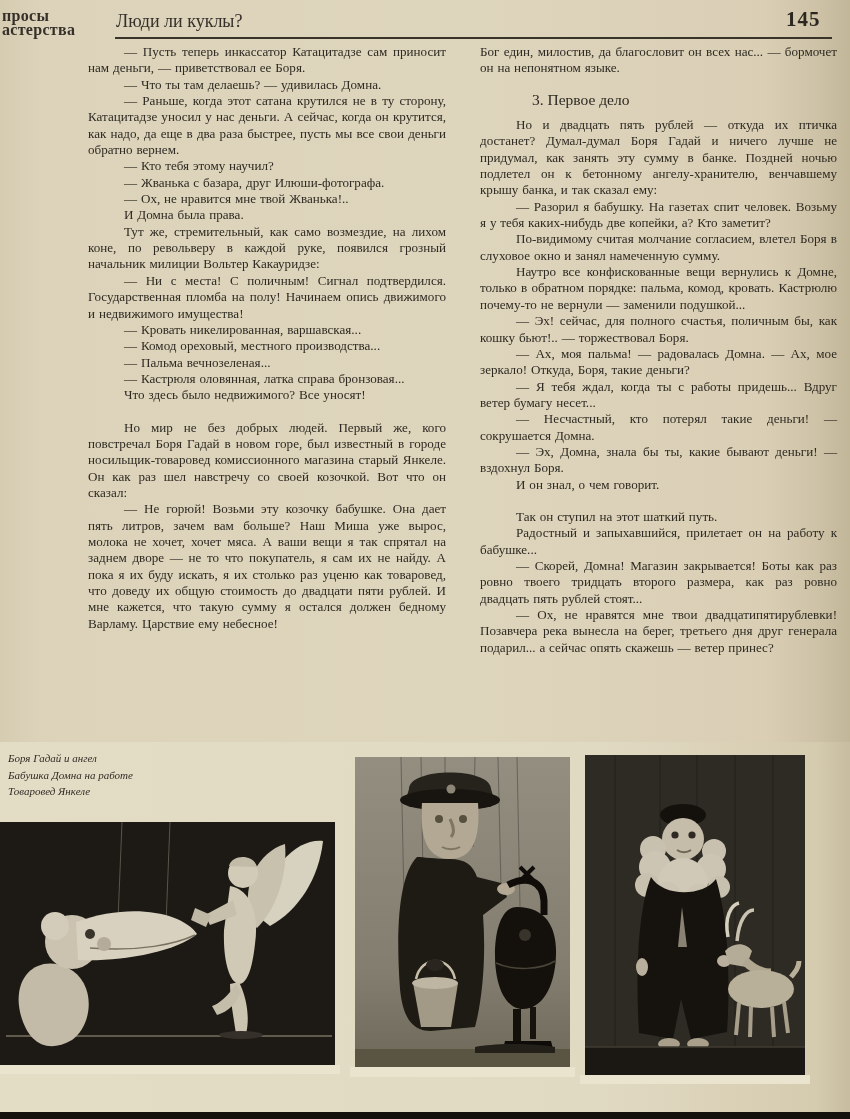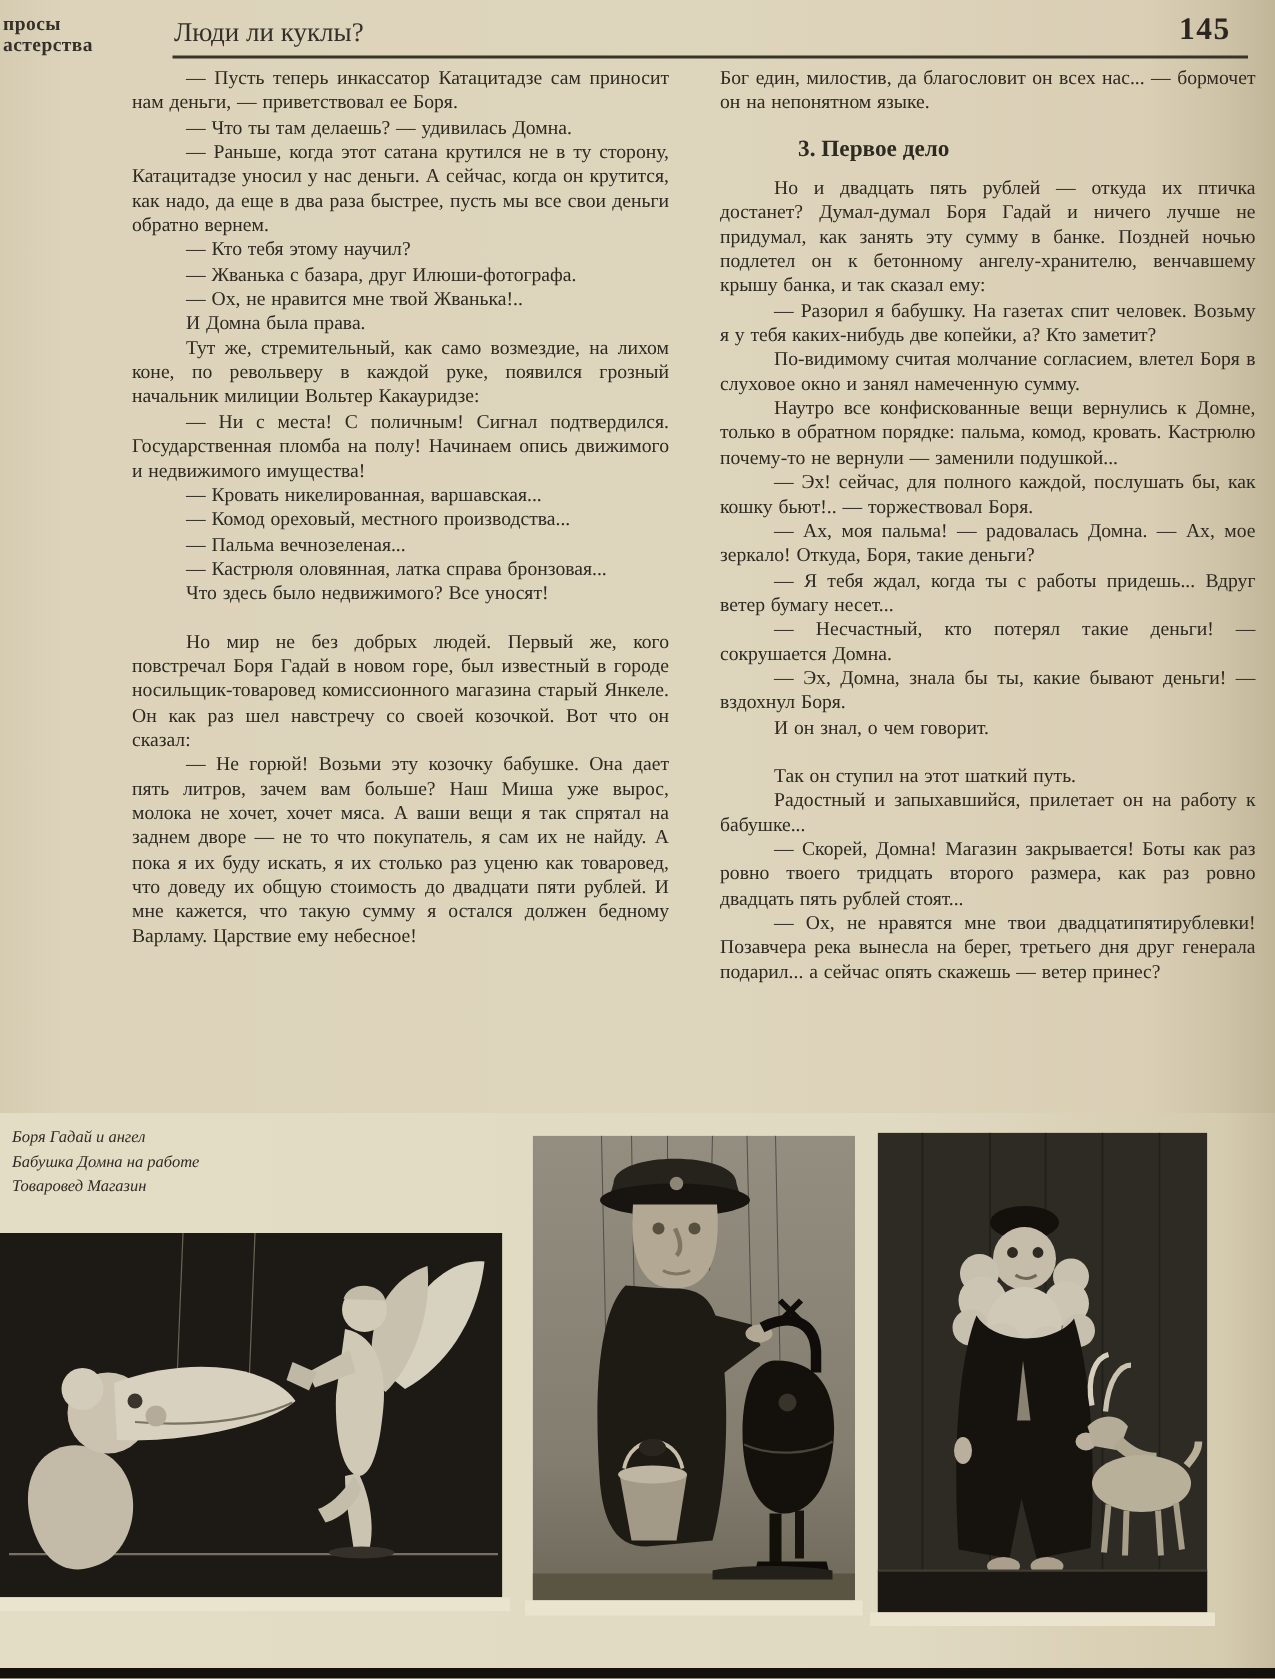--- a/index.html
+++ b/index.html
@@ -3,31 +3,31 @@
 <meta charset="utf-8">
 <style>
   html,body{margin:0;padding:0;background:#8a8478;}
   .page{
     position:relative;width:850px;height:1119px;overflow:hidden;
     background:linear-gradient(90deg,#d6ccb2 0%,#dcd3ba 5%,#ded5bd 55%,#dacfb5 90%,#cec3a7 96%,#c2b699 100%);
     font-family:"Liberation Serif","DejaVu Serif",serif;color:#2e2a22;
   }
   .light-band{position:absolute;left:0;top:742px;width:850px;height:370px;
     background:linear-gradient(90deg,#e4ddc6 0%,#e1dac3 70%,#d5cbaf 96%,#c7bc9f 100%);}
-  .margin-label{position:absolute;left:2px;top:9px;font-size:13px;font-weight:bold;line-height:14px;letter-spacing:.3px;color:#35302a;}
+  .margin-label{position:absolute;left:2px;top:9px;font-size:16px;font-weight:bold;line-height:14px;letter-spacing:.3px;color:#35302a;}
   .running-head{position:absolute;left:116px;top:11px;font-size:18px;color:#35302a;}
   .page-number{position:absolute;left:786px;top:7px;font-size:21px;font-weight:bold;letter-spacing:1px;color:#2b2720;}
   .head-rule{position:absolute;left:115px;top:37px;width:717px;height:2px;background:#39342a;}
   .col{position:absolute;top:44px;font-size:13.1px;line-height:16.35px;text-align:justify;}
   .col-left{left:88px;width:358px;}
   .col-right{left:468px;width:357px;margin-left:12px;}
   .para{margin:0;text-indent:36px;word-spacing:.6px;}
   .no-indent{text-indent:0;}
   .space-before{margin-top:16px;}
-  .section-heading{font-weight:bold;font-size:15.5px;margin:15px 0 9px 0;padding-left:52px;text-align:left;text-indent:0;}
+  .section-heading{font-weight:normal;font-size:15.5px;margin:15px 0 9px 0;padding-left:52px;text-align:left;text-indent:0;}
   .captions{position:absolute;left:8px;top:750px;font-style:italic;font-size:11px;line-height:16.5px;color:#2f2b24;}
   .photo{position:absolute;overflow:hidden;}
   .photo svg{display:block;}
   #photo1{left:0;top:822px;width:335px;height:243px;}
   #photo2{left:355px;top:757px;width:215px;height:310px;}
   #photo3{left:585px;top:755px;width:220px;height:320px;}
   .print-margin{position:absolute;background:#eae3cd;}
   #pm1{left:0;top:1065px;width:340px;height:9px;}
   #pm2{left:350px;top:1067px;width:225px;height:10px;}
   #pm3{left:580px;top:1075px;width:230px;height:9px;}
@@ -67,36 +67,36 @@
     <p class="para">— Не горюй! Возьми эту козочку бабушке. Она дает пять литров, зачем вам больше? Наш Миша уже вырос, молока не хочет, хочет мяса. А ваши вещи я так спрятал на заднем дворе — не то что покупатель, я сам их не найду. А пока я их буду искать, я их столько раз уценю как товаровед, что доведу их общую стоимость до двадцати пяти рублей. И мне кажется, что такую сумму я остался должен бедному Варламу. Царствие ему небесное!</p>
   </div>
 
   <div class="col col-right">
     <p class="para no-indent">Бог един, милостив, да благословит он всех нас... — бормочет он на непонятном языке.</p>
     <h3 class="section-heading">3. Первое дело</h3>
     <p class="para">Но и двадцать пять рублей — откуда их птичка достанет? Думал-думал Боря Гадай и ничего лучше не придумал, как занять эту сумму в банке. Поздней ночью подлетел он к бетонному ангелу-хранителю, венчавшему крышу банка, и так сказал ему:</p>
     <p class="para">— Разорил я бабушку. На газетах спит человек. Возьму я у тебя каких-нибудь две копейки, а? Кто заметит?</p>
     <p class="para">По-видимому считая молчание согласием, влетел Боря в слуховое окно и занял намеченную сумму.</p>
     <p class="para">Наутро все конфискованные вещи вернулись к Домне, только в обратном порядке: пальма, комод, кровать. Кастрюлю почему-то не вернули — заменили подушкой...</p>
-    <p class="para">— Эх! сейчас, для полного каждой, послушать бы, как кошку бьют!.. — торжествовал Боря.</p>
+    <p class="para">— Эх! сейчас, для полного счастья, поличным бы, как кошку бьют!.. — торжествовал Боря.</p>
     <p class="para">— Ах, моя пальма! — радовалась Домна. — Ах, мое зеркало! Откуда, Боря, такие деньги?</p>
     <p class="para">— Я тебя ждал, когда ты с работы придешь... Вдруг ветер бумагу несет...</p>
     <p class="para">— Несчастный, кто потерял такие деньги! — сокрушается Домна.</p>
     <p class="para">— Эх, Домна, знала бы ты, какие бывают деньги! — вздохнул Боря.</p>
     <p class="para">И он знал, о чем говорит.</p>
     <p class="para space-before">Так он ступил на этот шаткий путь.</p>
     <p class="para">Радостный и запыхавшийся, прилетает он на работу к бабушке...</p>
     <p class="para">— Скорей, Домна! Магазин закрывается! Боты как раз ровно твоего тридцать второго размера, как раз ровно двадцать пять рублей стоят...</p>
     <p class="para">— Ох, не нравятся мне твои двадцатипятирублевки! Позавчера река вынесла на берег, третьего дня друг генерала подарил... а сейчас опять скажешь — ветер принес?</p>
   </div>
 
   <div class="captions">
     <div>Боря Гадай и ангел</div>
     <div>Бабушка Домна на работе</div>
-    <div>Товаровед Магазин</div>
+    <div>Товаровед Янкеле</div>
   </div>
 
   <div class="photo" id="photo1">
     <svg width="335" height="243" viewBox="0 0 335 243" xmlns="http://www.w3.org/2000/svg">
       <rect width="335" height="243" fill="#1d1a15"></rect>
       <line x1="6" y1="214" x2="332" y2="214" stroke="#8f8774" stroke-width="1.5" opacity=".8"></line>
       <g>
         <line x1="122" y1="0" x2="118" y2="98" stroke="#6a6355" stroke-width=".8"></line>
         <line x1="170" y1="0" x2="166" y2="102" stroke="#6a6355" stroke-width=".8"></line>
         <path d="M20,190 C12,152 40,132 68,146 C96,160 94,202 72,218 C46,233 27,220 20,190 Z" fill="#c3bba7"></path>

